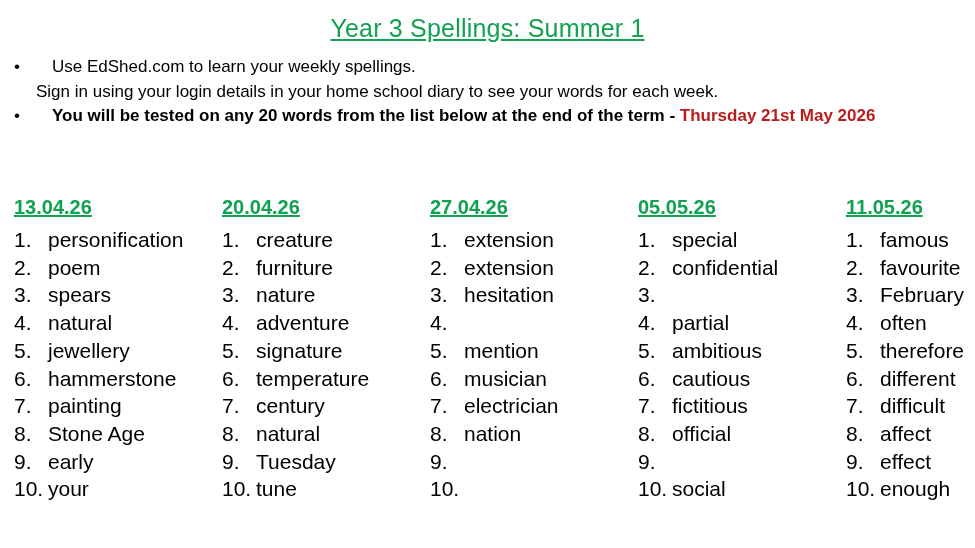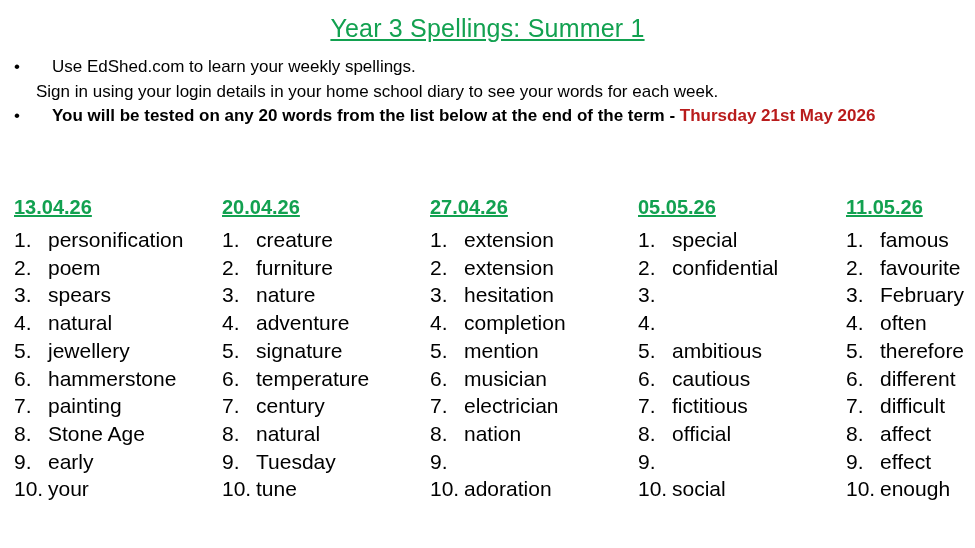--- a/index.html
+++ b/index.html
@@ -213,21 +213,20 @@
       <div class="word-row">
           <span class="word-num">2.</span>
           <span class="word-text">extension</span>
         </div>
       <div class="word-row">
           <span class="word-num">3.</span>
           <span class="word-text">hesitation</span>
         </div>
       <div class="word-row">
           <span class="word-num">4.</span>
-          <span class="word-text">completion</span>
         </div>
       <div class="word-row">
           <span class="word-num">5.</span>
           <span class="word-text">mention</span>
         </div>
       <div class="word-row">
           <span class="word-num">6.</span>
           <span class="word-text">musician</span>
         </div>
       <div class="word-row">
@@ -236,39 +235,39 @@
         </div>
       <div class="word-row">
           <span class="word-num">8.</span>
           <span class="word-text">nation</span>
         </div>
       <div class="word-row">
           <span class="word-num">9.</span>
         </div>
       <div class="word-row">
           <span class="word-num">10.</span>
-          <span class="word-text">adoration</span>
         </div>
     </div>
 
     <div class="col">
       <div class="col-head">05.05.26</div>
       <div class="word-row">
           <span class="word-num">1.</span>
           <span class="word-text">special</span>
         </div>
       <div class="word-row">
           <span class="word-num">2.</span>
           <span class="word-text">confidential</span>
         </div>
       <div class="word-row">
           <span class="word-num">3.</span>
         </div>
       <div class="word-row">
           <span class="word-num">4.</span>
+          <span class="word-text">partial</span>
         </div>
       <div class="word-row">
           <span class="word-num">5.</span>
           <span class="word-text">ambitious</span>
         </div>
       <div class="word-row">
           <span class="word-num">6.</span>
           <span class="word-text">cautious</span>
         </div>
       <div class="word-row">

